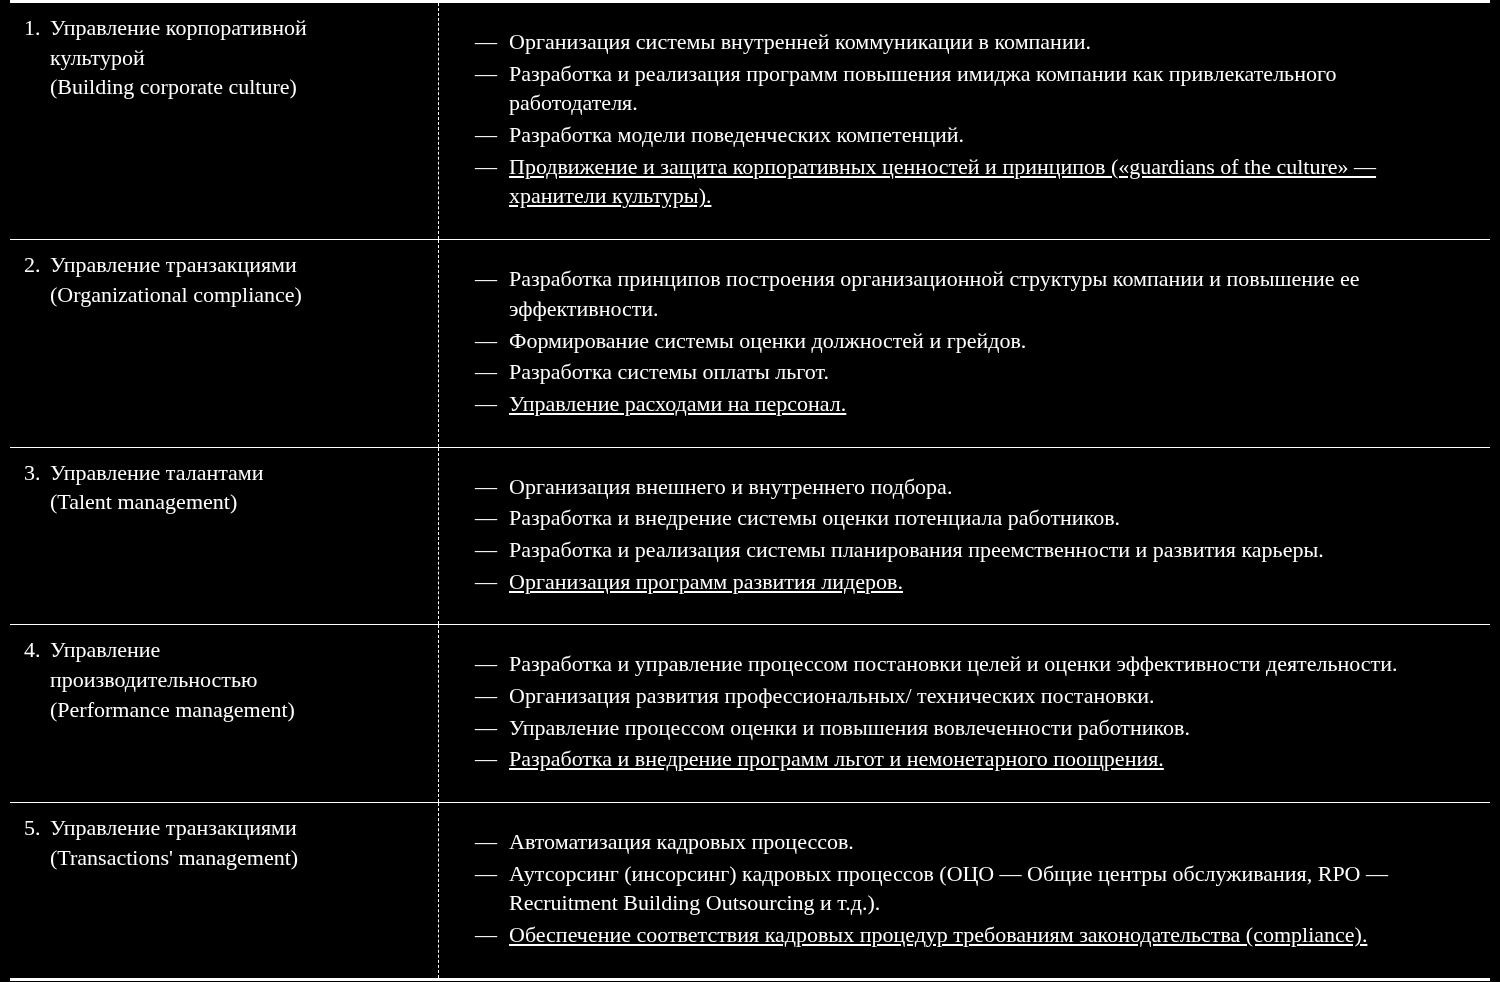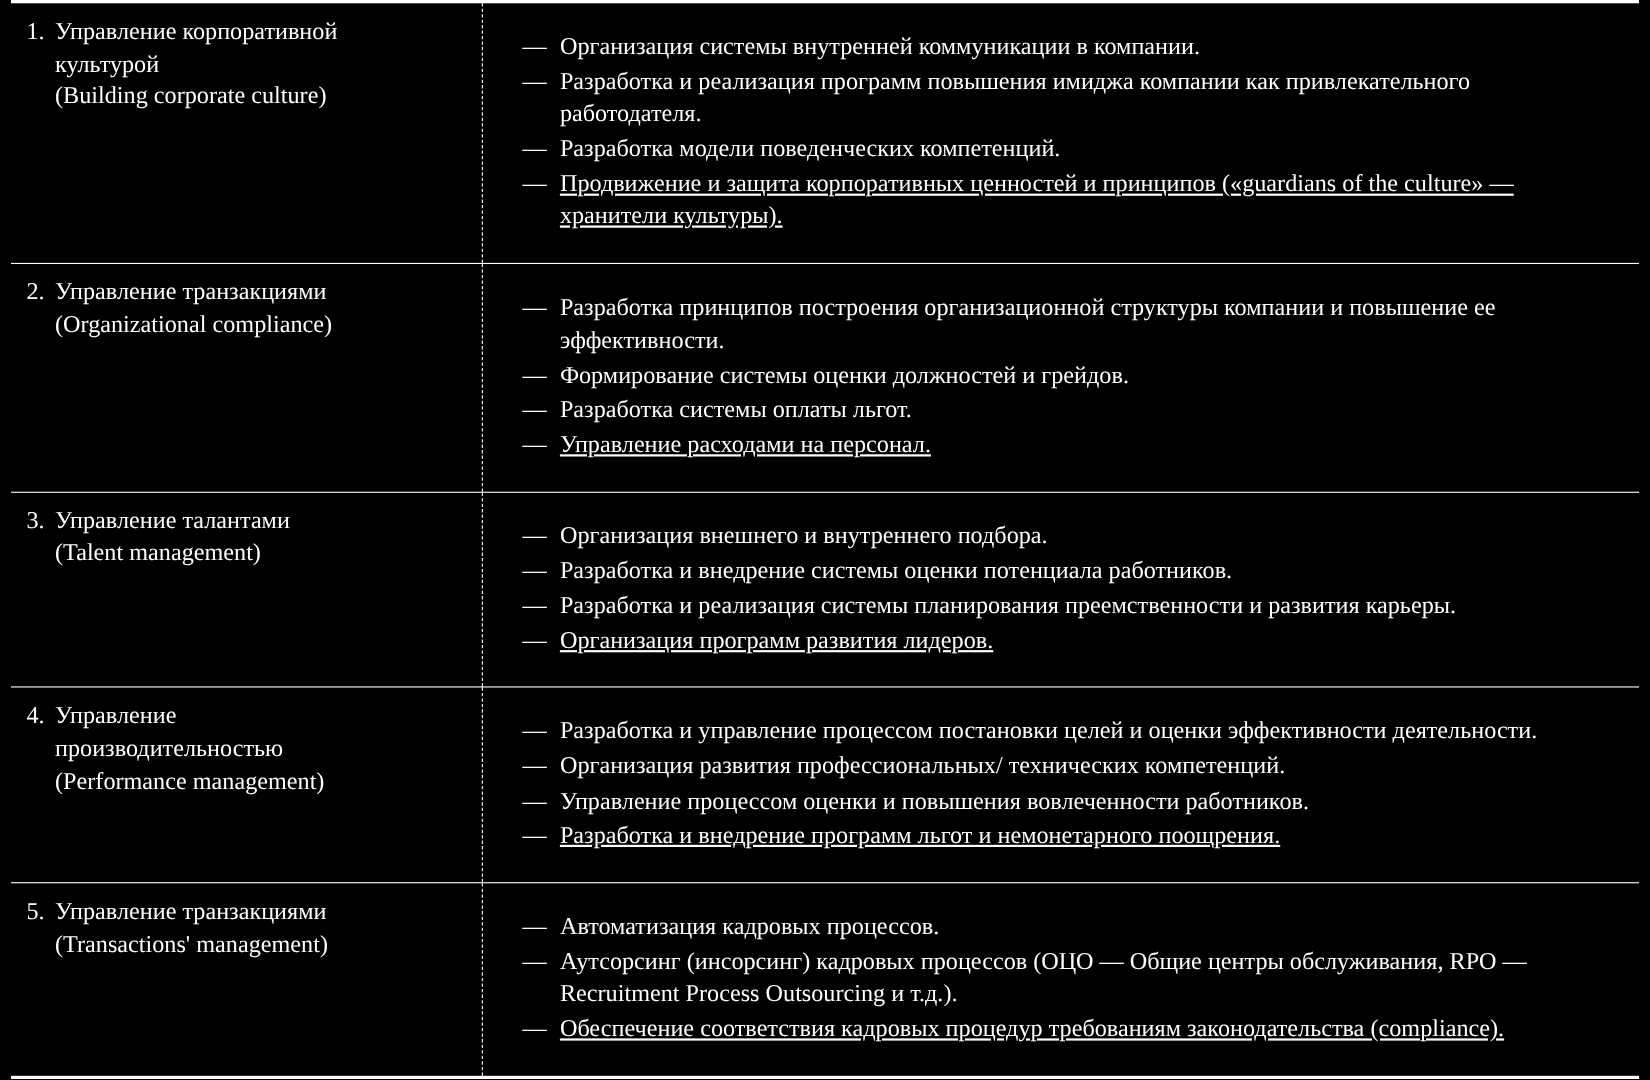--- a/index.html
+++ b/index.html
@@ -137,39 +137,39 @@
               <div class="rt">
                 <span class="line">Управление</span>
                 <span class="line">производительностью</span>
                 <span class="line">(Performance management)</span>
               </div>
             </div>
           </td>
           <td class="right">
             <ul class="dash">
               <li>Разработка и управление процессом постановки целей и оценки эффективности деятельности.</li>
-              <li>Организация развития профессиональных/ технических компетенций.</li>
+              <li>Организация развития профессиональных/ технических постановки.</li>
               <li>Управление процессом оценки и повышения вовлеченности работников.</li>
               <li>Разработка и внедрение программ льгот и немонетарного поощрения.</li>
             </ul>
           </td>
         </tr>
         <tr>
           <td class="left">
             <div class="row-title">
               <div class="rn">5.</div>
               <div class="rt">
                 <span class="line">Управление транзакциями</span>
                 <span class="line">(Transactions' management)</span>
               </div>
             </div>
           </td>
           <td class="right">
             <ul class="dash">
               <li>Автоматизация кадровых процессов.</li>
-              <li>Аутсорсинг (инсорсинг) кадровых процессов (ОЦО — Общие центры обслуживания, RPO — Recruitment Process Outsourcing и т.д.).</li>
+              <li>Аутсорсинг (инсорсинг) кадровых процессов (ОЦО — Общие центры обслуживания, RPO — Recruitment Building Outsourcing и т.д.).</li>
               <li>Обеспечение соответствия кадровых процедур требованиям законодательства (compliance).</li>
             </ul>
           </td>
         </tr>
       </tbody>
   </table>
 </div>
 
 </body></html>

